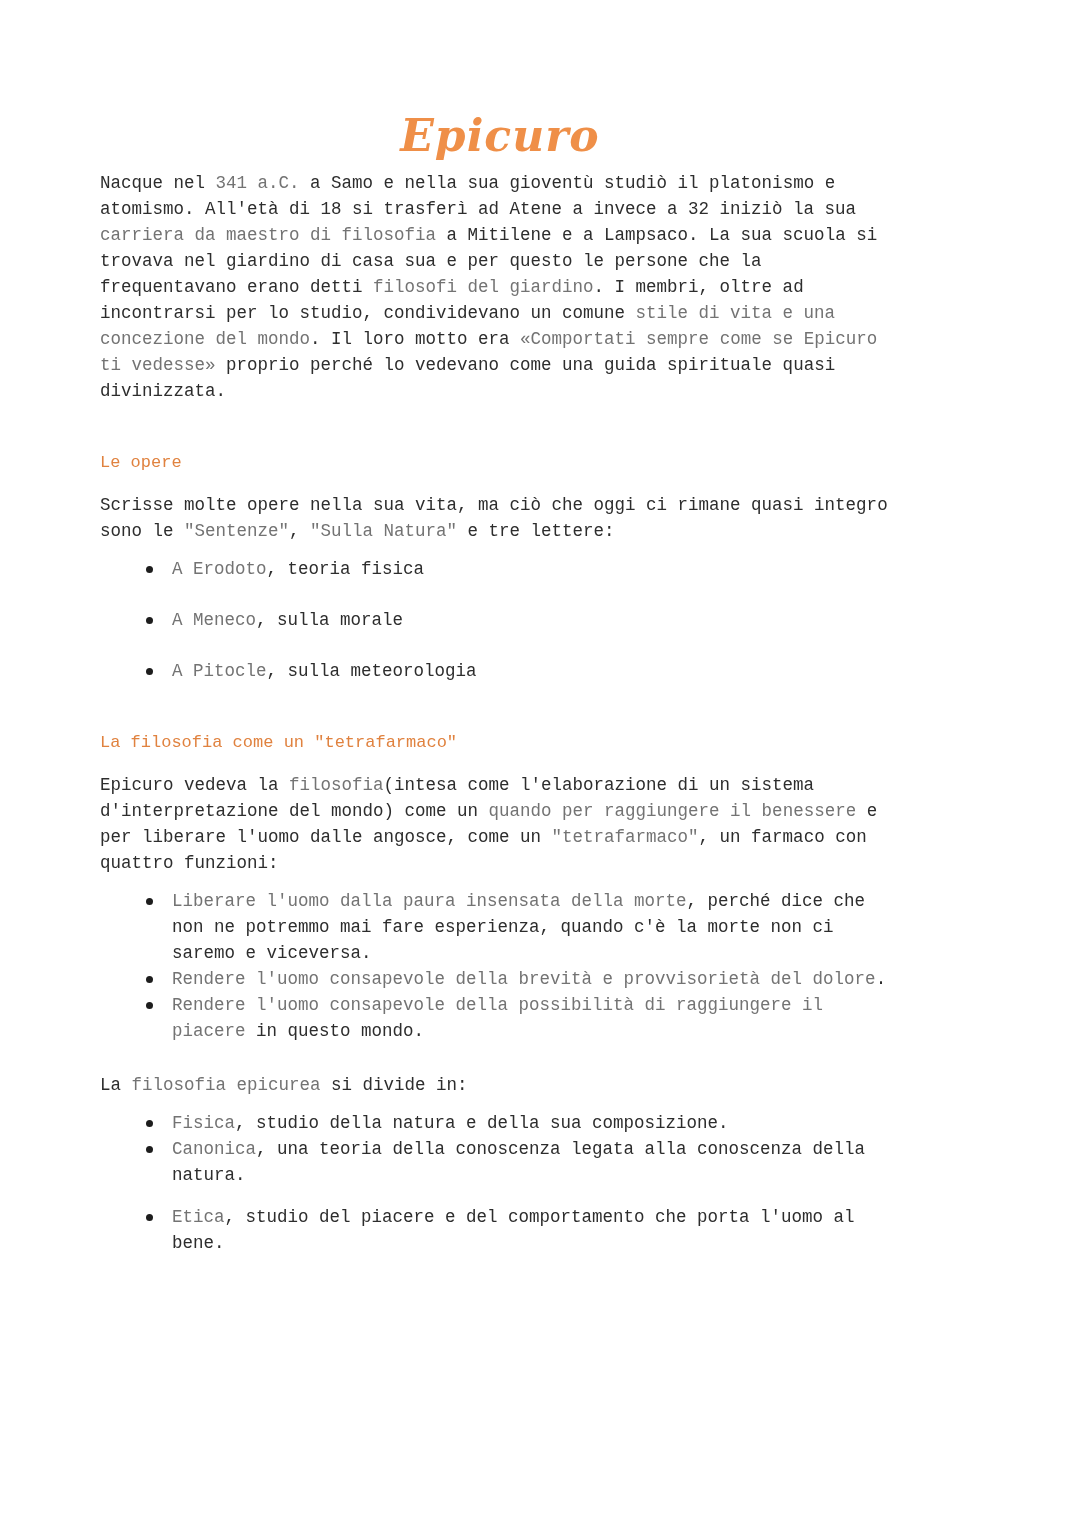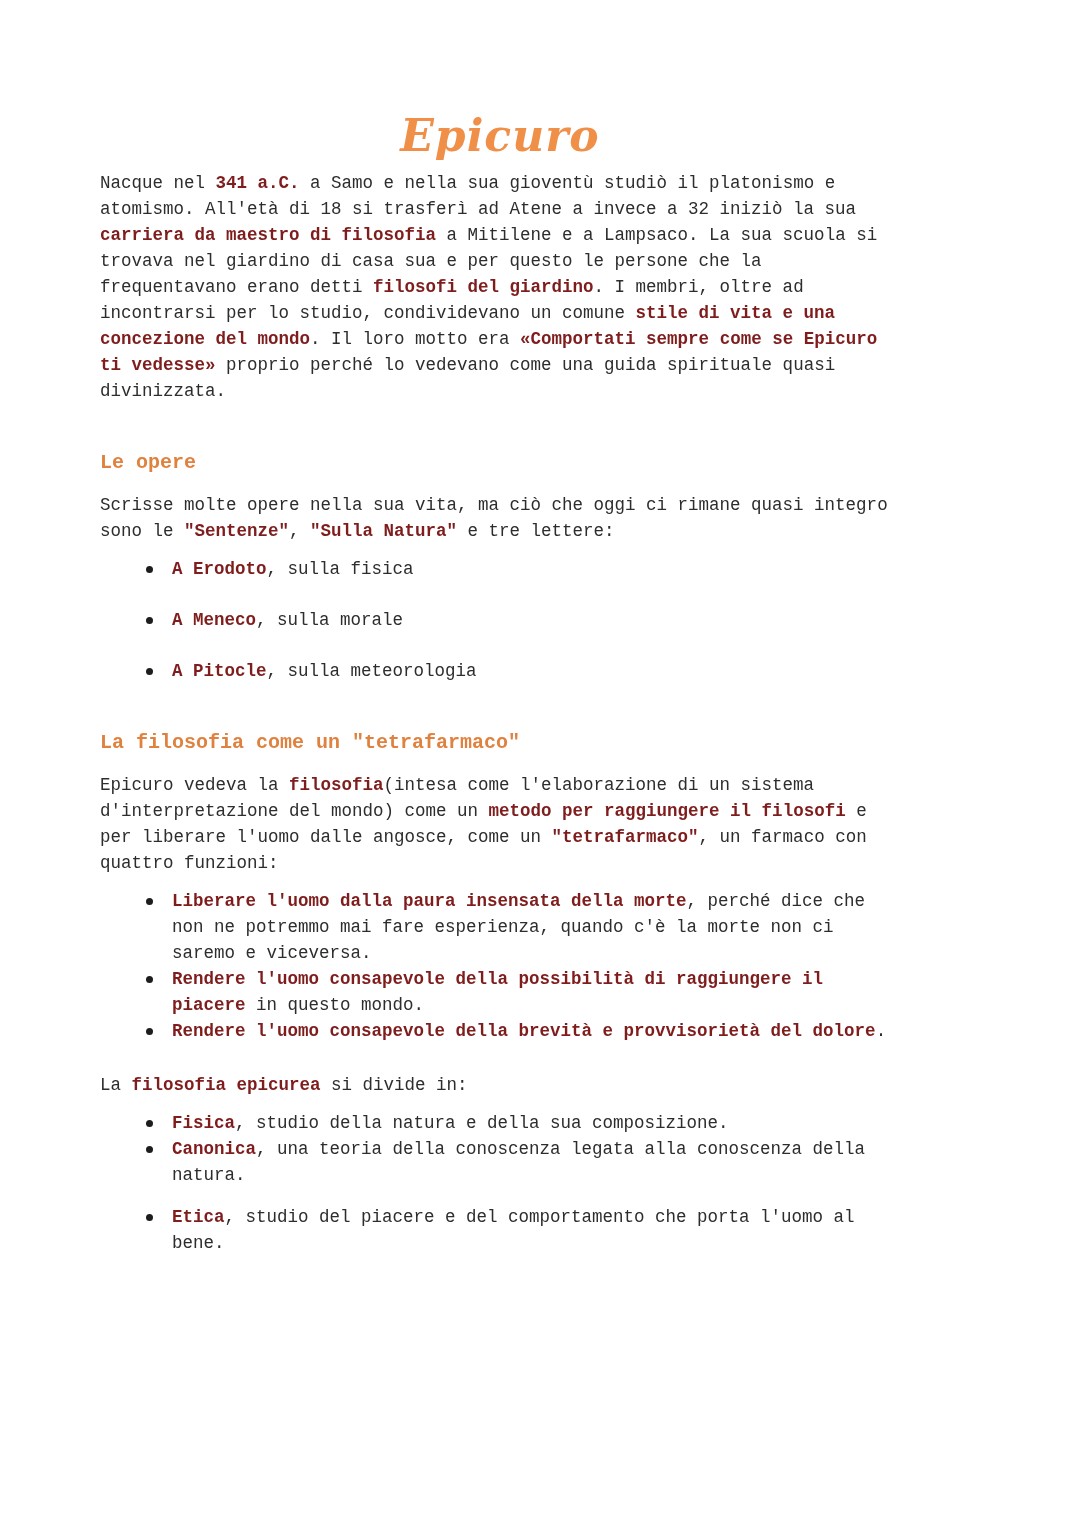--- a/index.html
+++ b/index.html
@@ -33,28 +33,27 @@
     letter-spacing: 1px;
   }
   .content {
     font-size: 17.5px;
     line-height: 26px;
   }
   .para {
     margin: 0 0 8px 0;
   }
   .section-heading {
-    font-size: 20px;
-    font-weight: bold;
+    font-size: 17px;
+    font-weight: normal;
     color: #e0823f;
     margin: 46px 0 16px 0;
   }
   .hl {
-    color: #7f1d1d;
-    font-weight: bold;
+    color: #737373;
   }
   ul.bullet-list {
     list-style: none;
     margin: 12px 0 8px 0;
     padding: 0 0 0 44px;
   }
   ul.bullet-list li {
     position: relative;
     padding-left: 28px;
   }
@@ -87,30 +86,30 @@
 </head>
 <body>
 
 <div class="page">
   <h1 class="doc-title">Epicuro</h1>
   <div class="content">
       <p class="para"><span>Nacque nel </span><span class="hl">341 a.C.</span><span> a Samo e nella sua gioventù studiò il platonismo e atomismo. All'età di 18 si trasferì ad Atene a invece a 32 iniziò la sua </span><span class="hl">carriera da maestro di filosofia</span><span> a Mitilene e a Lampsaco. La sua scuola si trovava nel giardino di casa sua e per questo le persone che la frequentavano erano detti </span><span class="hl">filosofi del giardino</span><span>. I membri, oltre ad incontrarsi per lo studio, condividevano un comune </span><span class="hl">stile di vita e una concezione del mondo</span><span>. Il loro motto era </span><span class="hl">«Comportati sempre come se Epicuro ti vedesse»</span><span> proprio perché lo vedevano come una guida spirituale quasi divinizzata.</span></p>
       <h2 class="section-heading">Le opere</h2>
       <p class="para"><span>Scrisse molte opere nella sua vita, ma ciò che oggi ci rimane quasi integro sono le </span><span class="hl">"Sentenze"</span><span>, </span><span class="hl">"Sulla Natura"</span><span> e tre lettere:</span></p>
       <ul class="bullet-list loose">
-        <li><span class="hl">A Erodoto</span><span>, sulla fisica</span></li>
+        <li><span class="hl">A Erodoto</span><span>, teoria fisica</span></li>
         <li><span class="hl">A Meneco</span><span>, sulla morale</span></li>
         <li><span class="hl">A Pitocle</span><span>, sulla meteorologia</span></li>
       </ul>
       <h2 class="section-heading">La filosofia come un "tetrafarmaco"</h2>
-      <p class="para"><span>Epicuro vedeva la </span><span class="hl">filosofia</span><span>(intesa come l'elaborazione di un sistema d'interpretazione del mondo) come un </span><span class="hl">metodo per raggiungere il filosofi</span><span> e per liberare l'uomo dalle angosce, come un </span><span class="hl">"tetrafarmaco"</span><span>, un farmaco con quattro funzioni:</span></p>
+      <p class="para"><span>Epicuro vedeva la </span><span class="hl">filosofia</span><span>(intesa come l'elaborazione di un sistema d'interpretazione del mondo) come un </span><span class="hl">quando per raggiungere il benessere</span><span> e per liberare l'uomo dalle angosce, come un </span><span class="hl">"tetrafarmaco"</span><span>, un farmaco con quattro funzioni:</span></p>
       <ul class="bullet-list tight">
         <li><span class="hl">Liberare l'uomo dalla paura insensata della morte</span><span>, perché dice che non ne potremmo mai fare esperienza, quando c'è la morte non ci saremo e viceversa.</span></li>
+        <li><span class="hl">Rendere l'uomo consapevole della brevità e provvisorietà del dolore</span><span>.</span></li>
         <li><span class="hl">Rendere l'uomo consapevole della possibilità di raggiungere il piacere</span><span> in questo mondo.</span></li>
-        <li><span class="hl">Rendere l'uomo consapevole della brevità e provvisorietà del dolore</span><span>.</span></li>
       </ul>
       <p class="para divide-intro"><span>La </span><span class="hl">filosofia epicurea</span><span> si divide in:</span></p>
       <ul class="bullet-list tight">
         <li><span class="hl">Fisica</span><span>, studio della natura e della sua composizione.</span></li>
         <li><span class="hl">Canonica</span><span>, una teoria della conoscenza legata alla conoscenza della natura.</span></li>
         <li class="spaced"><span class="hl">Etica</span><span>, studio del piacere e del comportamento che porta l'uomo al bene.</span></li>
       </ul>
     </div>
 </div>
 

